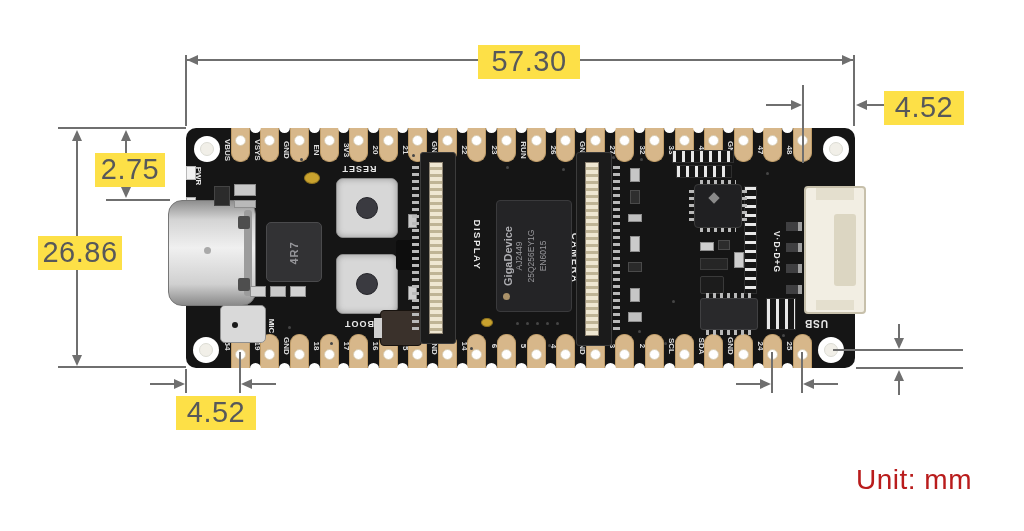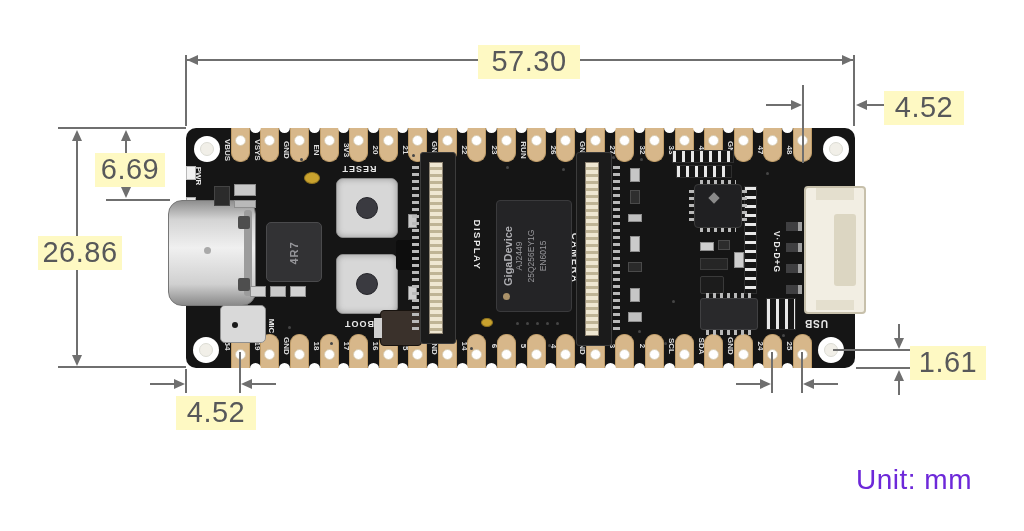--- a/index.html
+++ b/index.html
@@ -7,21 +7,21 @@
          font-family:"Liberation Sans", sans-serif;}
   .abs{position:absolute;}
   
   .hl{position:absolute;height:2px;background:#6f6f6f;}
   .vl{position:absolute;width:2px;background:#6f6f6f;}
   .ar{position:absolute;width:0;height:0;}
   .ar.r{border-top:5px solid transparent;border-bottom:5px solid transparent;border-left:11px solid #6f6f6f;}
   .ar.l{border-top:5px solid transparent;border-bottom:5px solid transparent;border-right:11px solid #6f6f6f;}
   .ar.u{border-left:5px solid transparent;border-right:5px solid transparent;border-bottom:11px solid #6f6f6f;}
   .ar.d{border-left:5px solid transparent;border-right:5px solid transparent;border-top:11px solid #6f6f6f;}
-  .dimtxt{position:absolute;font-size:29px;color:#57585a;background:#fef9c3;text-align:center;
+  .dimtxt{position:absolute;font-size:29px;color:#57585a;background:#fde047;text-align:center;
           line-height:1.1;padding:1px 3px;letter-spacing:0.5px;}
   
   #board{position:absolute;left:186px;top:128px;width:669px;height:240px;background:#151515;border-radius:10px;}
   .pad{position:absolute;width:19px;background:#d7b78a;border:1px solid #bf9c68;box-sizing:border-box;}
   .pad.t{top:128px;height:34px;border-radius:0 0 9px 9px;border-top:none;}
   .pad.b{top:334px;height:34px;border-radius:9px 9px 0 0;border-bottom:none;}
   .phole{position:absolute;width:11px;height:11px;border-radius:50%;background:#ffffff;border:1px solid #d8cbb0;box-sizing:border-box;}
   .notch{position:absolute;width:11px;height:11px;border-radius:50%;background:#ffffff;}
   .pinlbl{position:absolute;width:36px;height:12px;font-size:8px;font-weight:bold;color:#dedede;
           text-align:center;line-height:12px;transform:rotate(90deg);white-space:nowrap;}
@@ -353,21 +353,21 @@
   <div class="ar r" style="left:791px;top:100px;"></div>
   <div class="ar l" style="left:856px;top:100px;"></div>
   <div class="hl" style="left:867px;top:104px;width:18px;"></div>
   <div class="dimtxt" style="left:884px;top:91px;width:74px;">4.52</div>
 
   <div class="hl" style="left:58px;top:127px;width:128px;"></div>
   <div class="hl" style="left:106px;top:199px;width:64px;"></div>
   <div class="ar u" style="left:121px;top:130px;"></div>
   <div class="vl" style="left:125px;top:141px;height:12px;"></div>
   <div class="ar d" style="left:121px;top:187px;"></div>
-  <div class="dimtxt" style="left:95px;top:153px;width:64px;">6.69</div>
+  <div class="dimtxt" style="left:95px;top:153px;width:64px;">2.75</div>
 
   <div class="ar u" style="left:72px;top:130px;"></div>
   <div class="vl" style="left:76px;top:141px;height:95px;"></div>
   <div class="vl" style="left:76px;top:268px;height:87px;"></div>
   <div class="ar d" style="left:72px;top:355px;"></div>
   <div class="hl" style="left:58px;top:366px;width:128px;"></div>
   <div class="dimtxt" style="left:38px;top:236px;width:78px;">26.86</div>
 
   <div class="vl" style="left:185px;top:369px;height:24px;"></div>
   <div class="vl" style="left:239px;top:352px;height:41px;"></div>
@@ -383,16 +383,15 @@
   <div class="ar r" style="left:760px;top:379px;"></div>
   <div class="ar l" style="left:803px;top:379px;"></div>
   <div class="hl" style="left:814px;top:383px;width:24px;"></div>
 
   <div class="hl" style="left:833px;top:349px;width:130px;"></div>
   <div class="hl" style="left:856px;top:367px;width:107px;"></div>
   <div class="vl" style="left:898px;top:324px;height:14px;"></div>
   <div class="ar d" style="left:894px;top:338px;"></div>
   <div class="ar u" style="left:894px;top:370px;"></div>
   <div class="vl" style="left:898px;top:381px;height:14px;"></div>
-  <div class="dimtxt" style="left:910px;top:346px;width:70px;">1.61</div>
-
-  <div class="abs" style="left:856px;top:464px;font-size:28px;color:#6d28d9;letter-spacing:0.5px;">Unit: mm</div>
+
+  <div class="abs" style="left:856px;top:464px;font-size:28px;color:#b91c1c;letter-spacing:0.5px;">Unit: mm</div>
 </div>
 
 </body></html>

